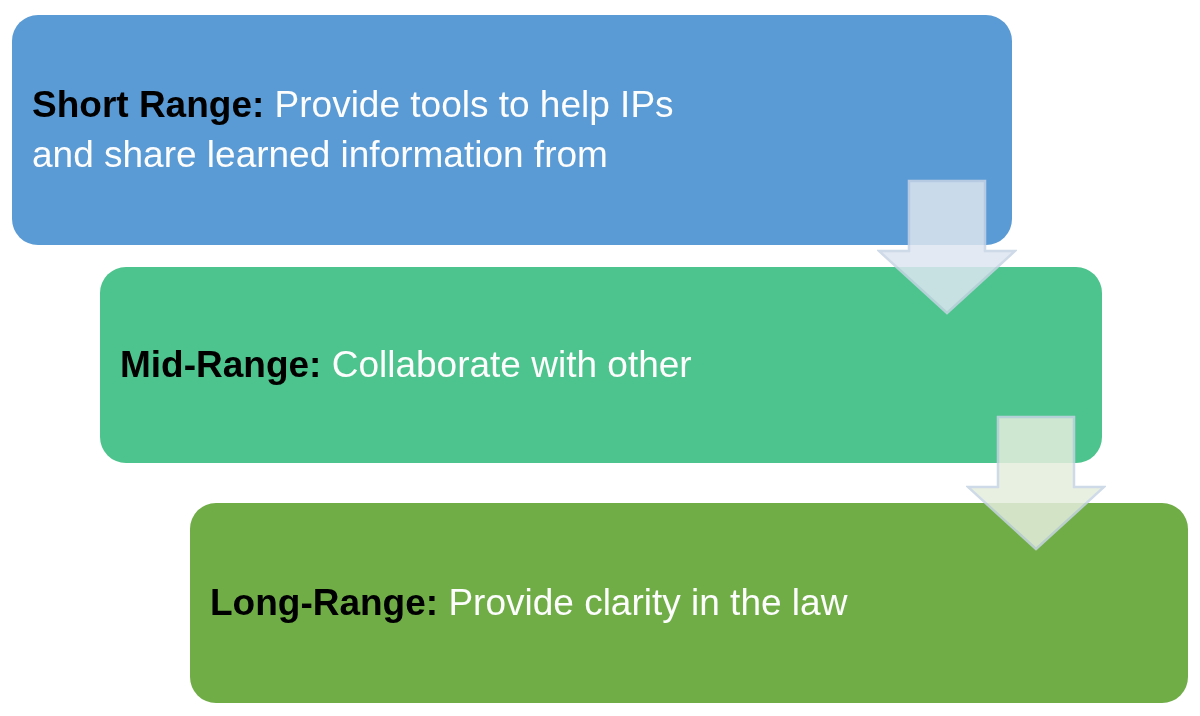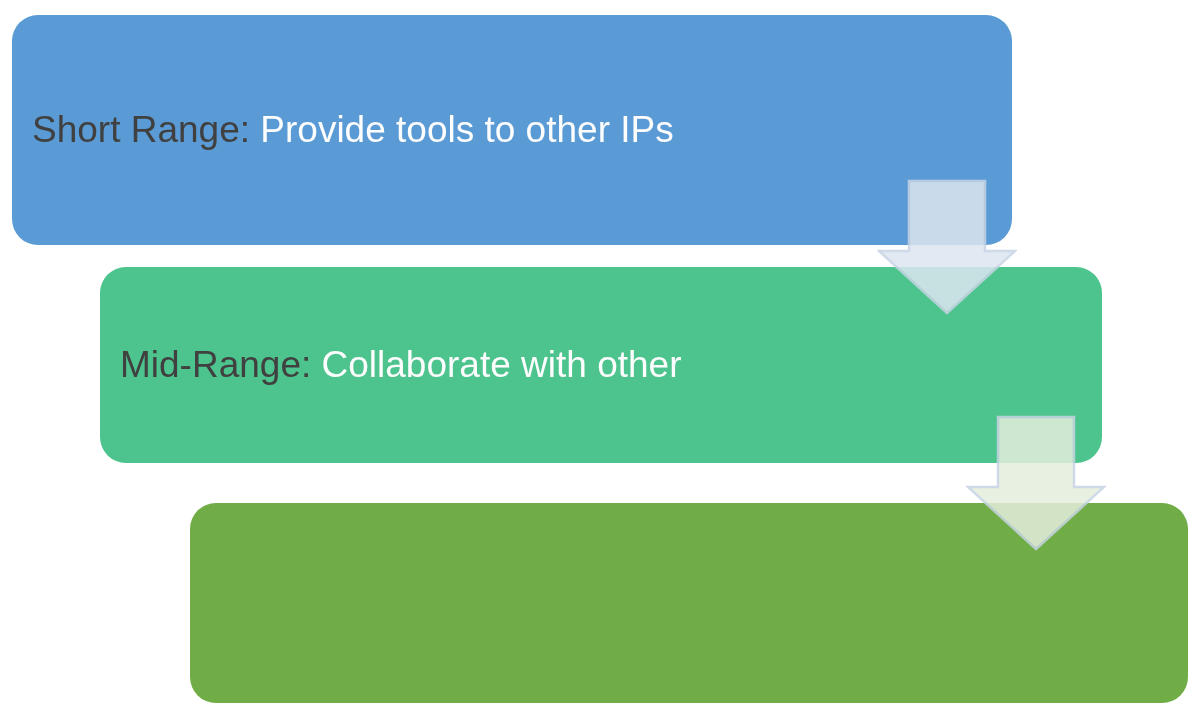--- a/index.html
+++ b/index.html
@@ -25,57 +25,59 @@
   .box-mid   { left: 100px; top: 267px; width: 1002px; height: 196px; }
   .box-long  { left: 190px; top: 503px; width: 998px;  height: 200px; }
   .line {
     font-size: 37px;
     line-height: 50px;
     font-weight: 400;
     color: #fdfdfd;
     white-space: nowrap;
   }
   .lead {
-    font-weight: 400;
-    color: #404040;
+    font-weight: 700;
+    color: #000000;
   }
   .arrow {
     position: absolute;
     z-index: 2;
     display: block;
   }
   .arrow-1 { left: 877px; top: 179px; }
   .arrow-2 { left: 966px; top: 415px; }
   .arrow-shape {
     stroke: #c7d4e4;
     stroke-width: 2.5;
     stroke-linejoin: miter;
   }
 </style>
 </head>
 <body>
 
 <div class="canvas" style="background: rgb(255, 255, 255);">
 
   <div class="box box-short" style="background: rgb(91, 155, 213);">
-    <div class="line"><span class="lead">Short Range:</span><span> Provide tools to other IPs</span></div>
+    <div class="line"><span class="lead">Short Range:</span><span> Provide tools to help IPs</span></div>
+    <div class="line">and share learned information from</div>
   </div>
 
   <svg class="arrow arrow-1" width="140" height="137" viewBox="0 0 140 137">
     <g opacity="0.85">
       <polygon class="arrow-shape" points="32,2 108,2 108,72 138,72 70,134 2,72 32,72" fill="#dde6f0"></polygon>
     </g>
   </svg>
 
   <div class="box box-mid" style="background: rgb(77, 196, 141);">
     <div class="line"><span class="lead">Mid-Range:</span><span> Collaborate with other</span></div>
   </div>
 
   <svg class="arrow arrow-2" width="140" height="137" viewBox="0 0 140 137">
     <g opacity="0.85">
       <polygon class="arrow-shape" points="32,2 108,2 108,72 138,72 70,134 2,72 32,72" fill="#e5eedd"></polygon>
     </g>
   </svg>
 
   <div class="box box-long" style="background: rgb(112, 173, 71);">
+    <div class="line"><span class="lead">Long-Range:</span><span> Provide clarity in the law</span></div>
   </div>
 
 </div>
 
 </body></html>

